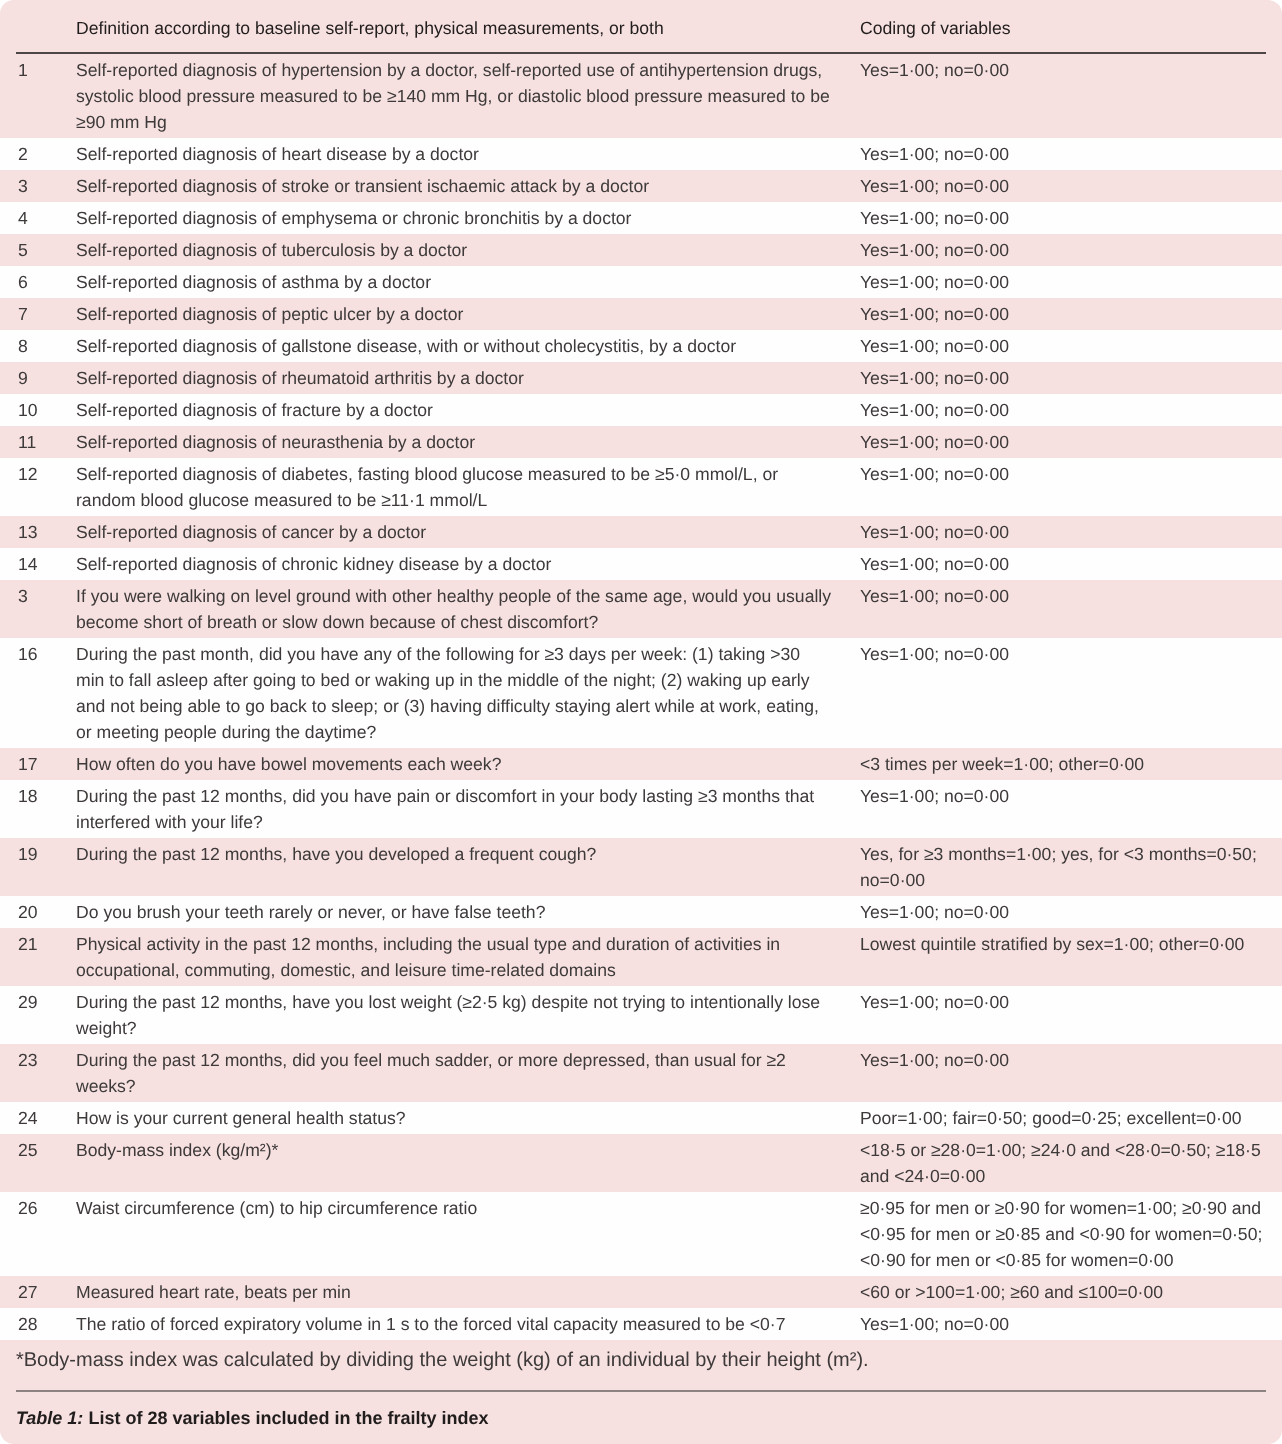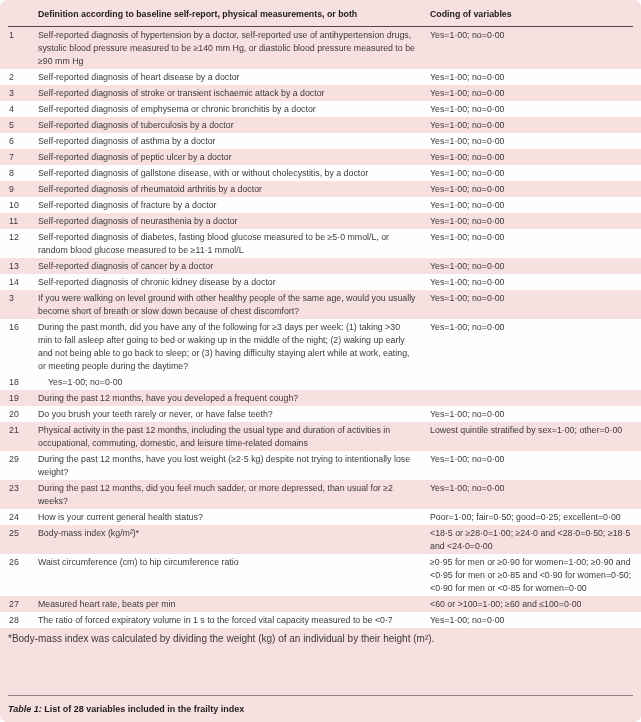--- a/index.html
+++ b/index.html
@@ -19,21 +19,21 @@
     color: #3d3a39;
     font-size: 8.8px;
     line-height: 13px;
   }
   .grid-row {
     display: grid;
     grid-template-columns: 38px 382px 1fr;
   }
   .thead {
     padding: 8px 0 5px 0;
-    font-weight: bold;
+    font-weight: normal;
     color: #201d1c;
   }
   .rule {
     height: 1px;
     margin: 0 8px;
   }
   .rule-dark { background: #4c4646; }
   .rule-mid  { background: #8d8282; }
   .t-row { padding: 1.5px 0; }
   .t-row.pink { background: #f6e0e0; }
@@ -165,29 +165,36 @@
     <div class="c-def">If you were walking on level ground with other healthy people of the same age, would you usually become short of breath or slow down because of chest discomfort?</div>
     <div class="c-code">Yes=1·00; no=0·00</div>
   </div>
 
   <div class="grid-row t-row white">
     <div class="c-num">16</div>
     <div class="c-def">During the past month, did you have any of the following for ≥3 days per week: (1) taking &gt;30 min to fall asleep after going to bed or waking up in the middle of the night; (2) waking up early and not being able to go back to sleep; or (3) having difficulty staying alert while at work, eating, or meeting people during the daytime?</div>
     <div class="c-code">Yes=1·00; no=0·00</div>
   </div>
 
+  <div class="grid-row t-row pink">
+    <div class="c-num">17</div>
+    <div class="c-def">How often do you have bowel movements each week?</div>
+    <div class="c-code">&lt;3 times per week=1·00; other=0·00</div>
+  </div>
 
   <div class="grid-row t-row white">
     <div class="c-num">18</div>
+    <div class="c-def">During the past 12 months, did you have pain or discomfort in your body lasting ≥3 months that interfered with your life?</div>
     <div class="c-code">Yes=1·00; no=0·00</div>
   </div>
 
   <div class="grid-row t-row pink">
     <div class="c-num">19</div>
     <div class="c-def">During the past 12 months, have you developed a frequent cough?</div>
+    <div class="c-code">Yes, for ≥3 months=1·00; yes, for &lt;3 months=0·50; no=0·00</div>
   </div>
 
   <div class="grid-row t-row white">
     <div class="c-num">20</div>
     <div class="c-def">Do you brush your teeth rarely or never, or have false teeth?</div>
     <div class="c-code">Yes=1·00; no=0·00</div>
   </div>
 
   <div class="grid-row t-row pink">
     <div class="c-num">21</div>

